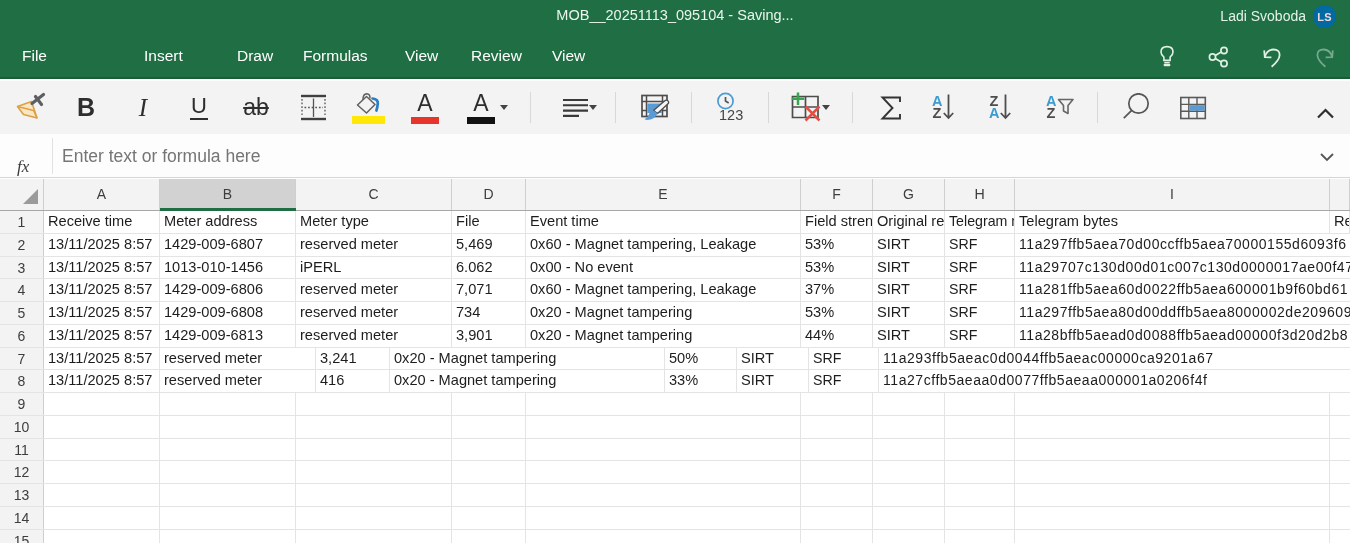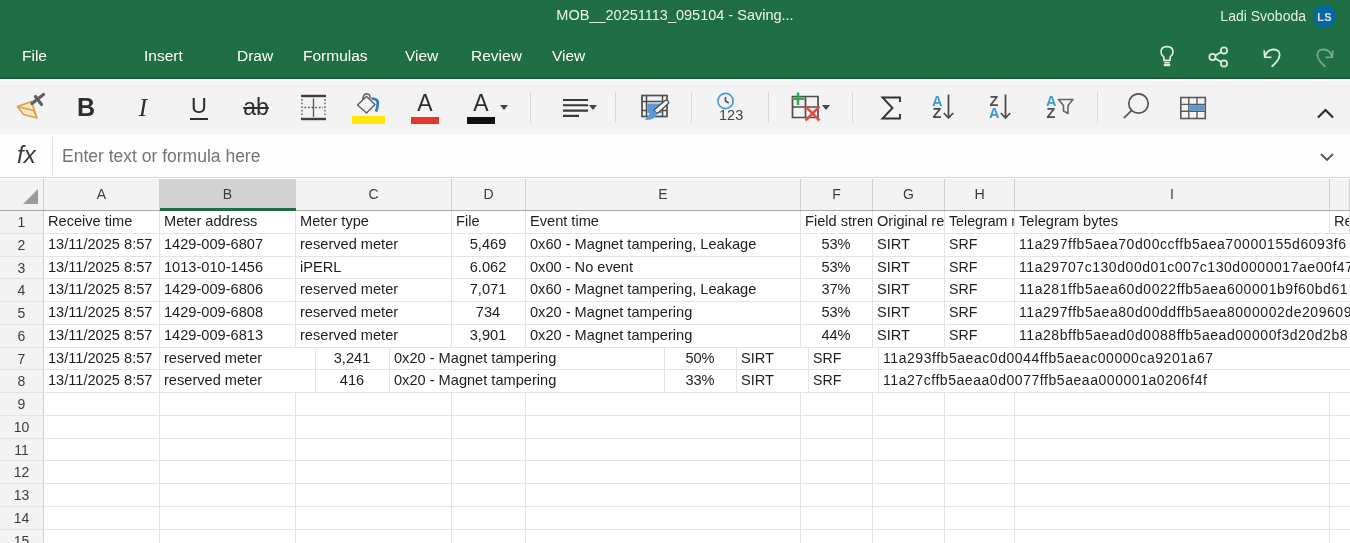--- a/index.html
+++ b/index.html
@@ -34,43 +34,43 @@
   .glyph-u { font-size:22px; color:#2e2e2e; border-bottom:2px solid #2e2e2e; line-height:1.02; padding:0 1px; }
   .glyph-ab { font-size:23px; color:#2e2e2e; text-decoration:line-through; }
   .caret { width:0; height:0; border-left:4.5px solid transparent; border-right:4.5px solid transparent;
     border-top:5px solid #444; }
   .a-letter { font-size:23px; color:#2e2e2e; line-height:1; }
   .color-bar { height:7px; width:28px; margin-top:2px; }
 
   
   #formulabar { position:absolute; left:0; top:134px; width:1350px; height:44px;
     background:#fdfdfd; border-bottom:1px solid #d6d6d6; }
-  .fx { position:absolute; left:17px; top:5px; font-family:Liberation Sans, sans-serif;
-    font-style:italic; font-size:24px; color:#3a3a3a; margin-top:2px; }
+  .fx { position:absolute; left:17px; top:5px; font-family:Liberation Serif, serif;
+    font-style:italic; font-size:17px; color:#3a3a3a; margin-top:18px; }
   .fx-sep { position:absolute; left:52px; top:4px; width:1px; height:36px; background:#e2e2e2; }
   .formula-placeholder { position:absolute; left:62px; top:12px; font-size:17.5px; color:#757575; }
   .fb-chevron { position:absolute; left:1316px; top:12px; width:22px; height:22px; }
 
   
   #grid { position:absolute; left:0; top:179px; width:1350px; height:364px; background:#fff; }
   .hdr-row { display:flex; height:32px; border-bottom:1px solid #a8a8a8; background:#f3f3f3; }
   .hdr-cell { border-right:1px solid #cfcfcf; color:#3d3d3d; font-size:14px; text-align:center;
     line-height:31px; position:relative; }
   .hdr-cell.sel { background:#d2d2d2; }
   .hdr-cell.sel::after { content:""; position:absolute; left:0; right:-1px; bottom:-1px; height:3px;
     background:#1f6e43; }
   .corner { border-right:1px solid #cfcfcf; position:relative; }
   .corner .tri { position:absolute; right:5px; bottom:6px; width:0; height:0;
     border-left:15px solid transparent; border-bottom:15px solid #9b9b9b; }
   .grow { display:flex; height:22.76px; border-bottom:1px solid #e4e4e4; background:#fff; }
   .rn { background:#f3f3f3; border-right:1px solid #cfcfcf; color:#3d3d3d; font-size:14px;
     text-align:center; line-height:22px; }
   .cell { border-right:1px solid #e4e4e4; font-size:14.6px; color:#1d1d1d; line-height:21.8px;
     padding:0 0 0 4px; white-space:nowrap; overflow:hidden; }
-  .cell.num { text-align:center; padding-right:5px; }
+  .cell.num { text-align:left; padding-right:5px; }
   .cell.hex { font-size:14px; letter-spacing:0.55px; }
   .cell.nob { border-right:none; }
   
   .c0 { width:44px; flex:none; }
   .cA { width:116px; flex:none; }
   .cB { width:136px; flex:none; }
   .cC { width:156px; flex:none; }
   .cD { width:74px; flex:none; }
   .cE { width:275px; flex:none; }
   .cF { width:72px; flex:none; }

